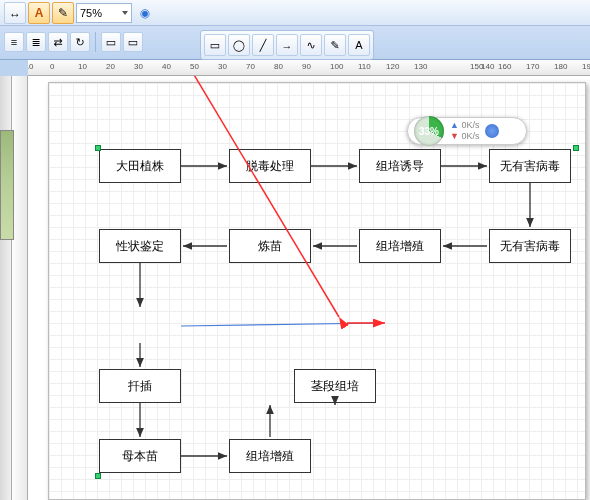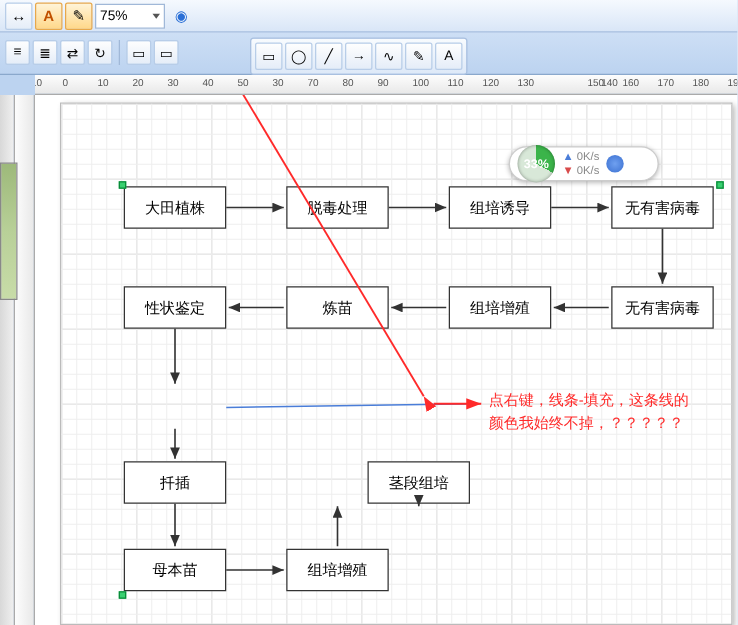--- a/index.html
+++ b/index.html
@@ -276,24 +276,20 @@
     <svg class="conn" width="560" height="420">
       <defs>
         <marker id="rah" markerWidth="10" markerHeight="10" refX="8" refY="3" orient="auto">
           <path d="M0,0 L8,3 L0,6 Z" fill="#ff2a2a"></path>
         </marker>
       </defs>
       <line x1="290" y1="234" x2="120" y2="-50" stroke="#ff2a2a" stroke-width="1.5" marker-start="url(#rah)"></line>
       <line x1="298" y1="240" x2="336" y2="240" stroke="#ff2a2a" stroke-width="1.5" marker-end="url(#rah)"></line>
     </svg>
 
-    <div class="annotation" style="left:342px;top:228px">
-      <div>点右键，线条-填充，这条线的</div>
-      <div>颜色我始终不掉，？？？？？</div>
-    </div>
 
     <div class="widget" style="left:358px;top:34px">
       <div class="gauge">
           <span>33%</span>
         </div>
       <div class="speeds">
         <div><span class="dot-blue">▲</span> <span>0K/s</span></div>
         <div><span class="dot-red">▼</span> <span>0K/s</span></div>
       </div>
       <div style="width:14px;height:14px;border-radius:50%;background:radial-gradient(#6fa0f0,#3a6fd0)"></div>

